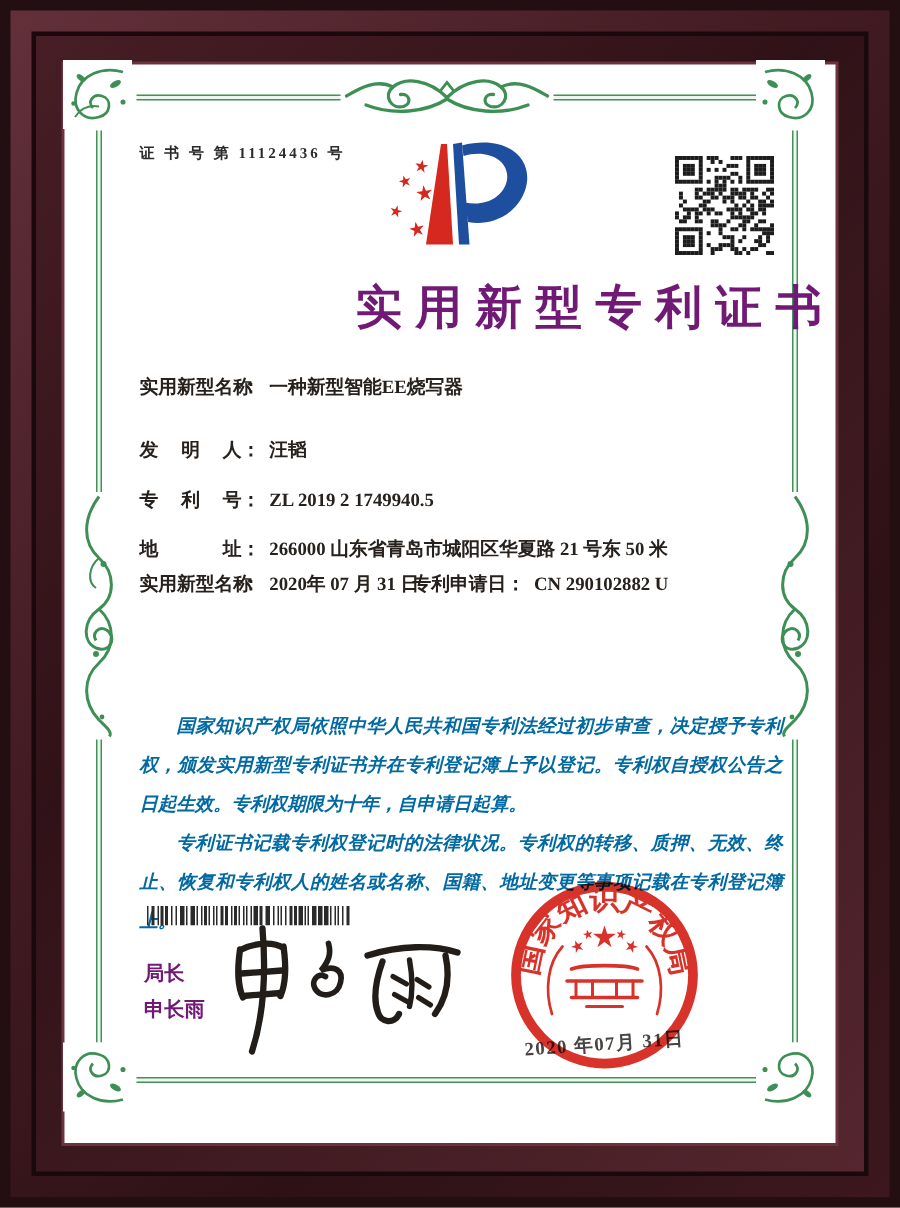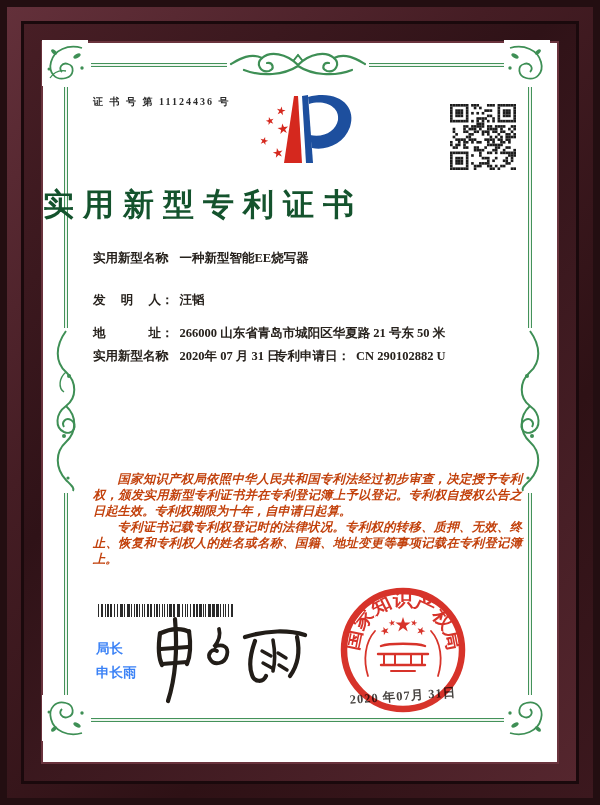--- a/index.html
+++ b/index.html
@@ -14,32 +14,32 @@
   
   .gl{position:absolute;background:#eef6ef;box-sizing:border-box;}
   .gl-h{height:4px;border-top:1.4px solid #43925a;border-bottom:1.4px solid #43925a;}
   .gl-v{width:4px;border-left:1.4px solid #43925a;border-right:1.4px solid #43925a;}
   .orn{position:absolute;background:#fff;}
   .orn svg{display:block;width:100%;height:100%;}
   
   .cert-no{position:absolute;left:50px;top:52px;font-size:10px;letter-spacing:2px;color:#2b2b2b;font-weight:600;}
   .logo{position:absolute;left:206px;top:44px;width:112px;height:94px;}
   .qr{position:absolute;left:407px;top:61px;width:66px;height:66px;}
-  .title{position:absolute;left:0;right:0;top:141px;margin:0;text-align:left;font-size:31px;font-weight:700;letter-spacing:9px;color:#14532d;}
+  .title{position:absolute;left:0;right:0;top:141px;margin:0;text-align:right;font-size:31px;font-weight:700;letter-spacing:9px;color:#701a75;}
   .fields{position:absolute;left:50px;right:34px;top:206px;font-size:12.5px;font-weight:700;color:#26211c;}
   .frow{position:relative;line-height:18px;margin-bottom:15px;white-space:nowrap;}
   .frow.first{margin-bottom:24px;}
   .frow.addr{margin-bottom:5px;}
   .flabel{display:inline-block;width:68px;text-align:justify;text-align-last:justify;vertical-align:top;}
   .fcolon{margin-right:6px;}
   .grant-no{position:absolute;left:182px;top:0;}
-  .paras{position:absolute;left:50px;right:35px;top:428px;font-size:12.3px;line-height:16px;color:#c2410c;font-style:italic;font-weight:600;}
+  .paras{position:absolute;left:50px;right:35px;top:428px;font-size:12.3px;line-height:26px;color:#0369a1;font-style:italic;font-weight:600;}
   .paras p{margin:0;text-indent:2em;text-align:justify;}
   .barcode{position:absolute;left:55px;top:561px;width:140px;height:13px;}
-  .signer{position:absolute;left:53px;top:594px;font-family:"Liberation Sans","DejaVu Sans",sans-serif;font-size:13.5px;font-weight:700;color:#3b82f6;line-height:24px;}
+  .signer{position:absolute;left:53px;top:594px;font-family:"Liberation Sans","DejaVu Sans",sans-serif;font-size:13.5px;font-weight:700;color:#701a75;line-height:24px;}
   .signature{position:absolute;left:88px;top:566px;width:190px;height:95px;}
   .seal{position:absolute;left:294px;top:541px;width:132px;height:132px;mix-blend-mode:multiply;opacity:.95;}
   .seal-date{position:absolute;left:294px;top:645px;width:132px;text-align:center;font-size:12.5px;font-weight:600;color:#474340;letter-spacing:1px;transform:rotate(-4deg);mix-blend-mode:multiply;white-space:nowrap;}
 </style>
 </head>
 <body>
 
 <div class="f1">
  <div class="f2">
   <div class="f3">
@@ -439,20 +439,23 @@
 
       <h1 class="title">实用新型专利证书</h1>
 
       <div class="fields">
         <div class="frow first">
           <span class="flabel">实用新型名称</span><span class="fcolon">：</span><span>一种新型智能EE烧写器</span>
         </div>
         <div class="frow">
           <span class="flabel">发明人</span><span class="fcolon">：</span><span>汪韬</span>
         </div>
+        <div class="frow">
+          <span class="flabel">专利号</span><span class="fcolon">：</span><span>ZL 2019 2 1749940.5</span>
+        </div>
         <div class="frow addr">
           <span class="flabel">地址</span><span class="fcolon">：</span><span>266000 山东省青岛市城阳区华夏路 21 号东 50 米</span>
         </div>
         <div class="frow">
           <span class="flabel">实用新型名称</span><span class="fcolon">：</span><span>2020年 07 月 31 日</span>
           <span class="grant-no"><span>专利申请日</span><span class="fcolon">：</span><span>CN 290102882 U</span></span>
         </div>
       </div>
 
       <div class="paras">

